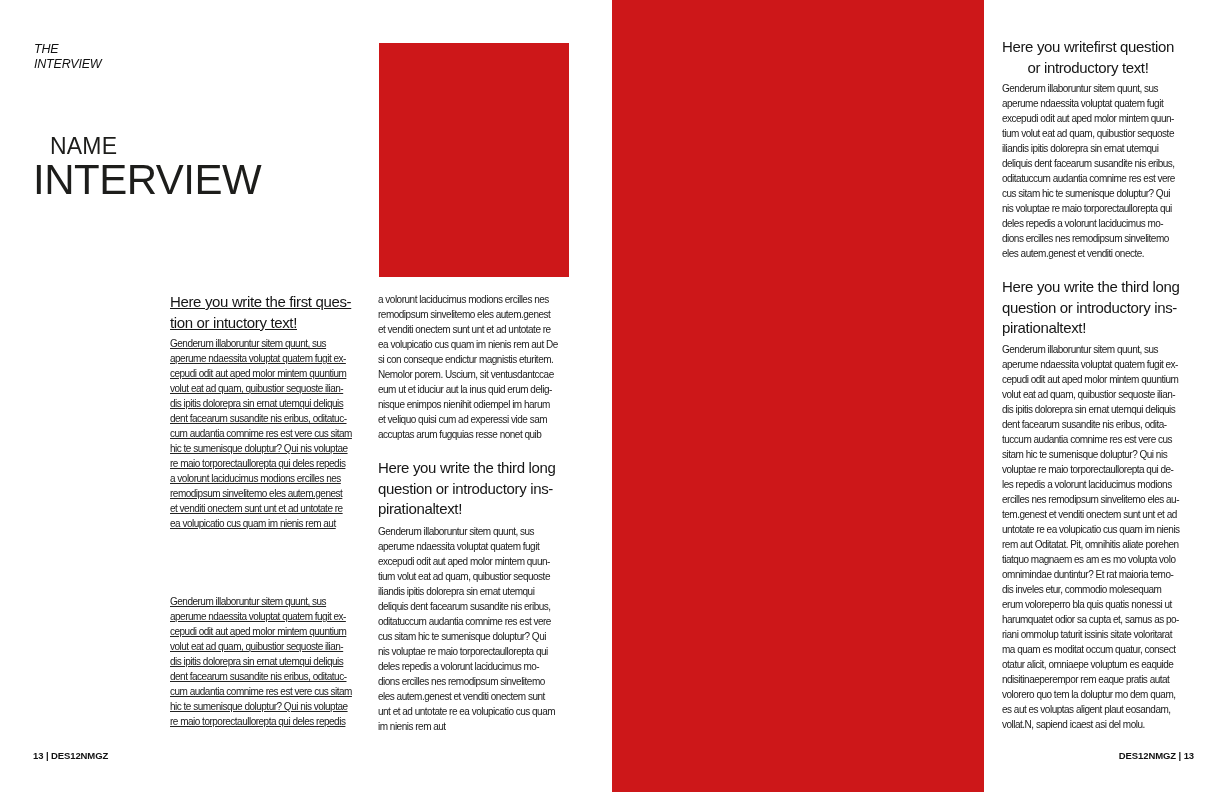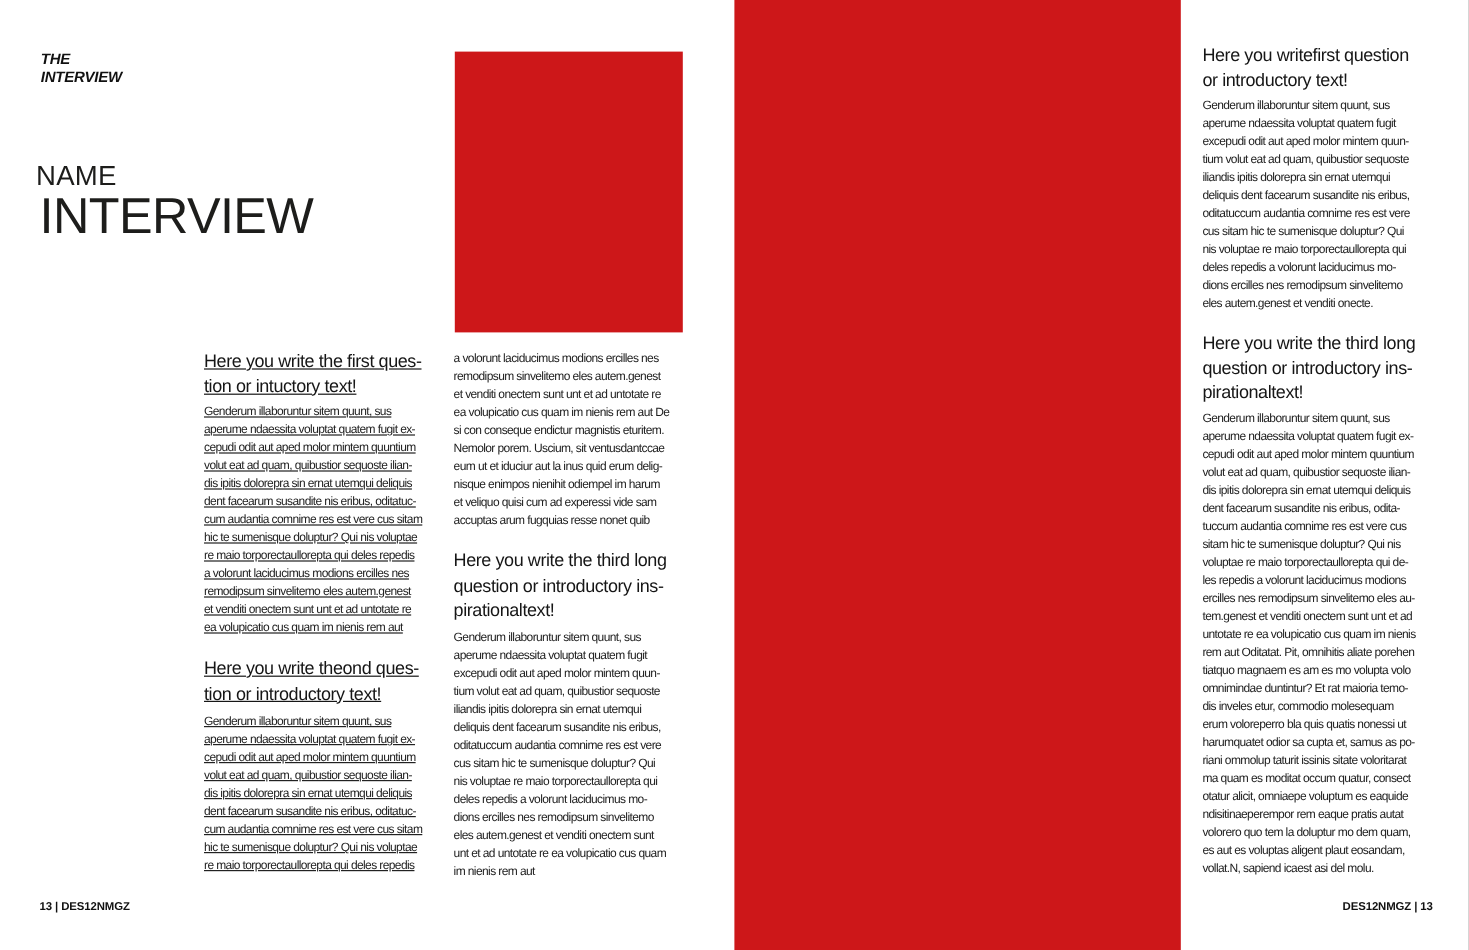--- a/index.html
+++ b/index.html
@@ -3,24 +3,24 @@
 <meta charset="utf-8">
 <style>
   html,body { margin:0; padding:0; background:#888; }
   .spread {
     position:relative; width:1224px; height:792px; background:#ffffff;
     font-family:"Liberation Sans", sans-serif; color:#1d1d1b; overflow:hidden;
   }
   .abs { position:absolute; }
   .kicker {
     left:34px; top:42px;
-    font-size:12.5px; line-height:14.5px; font-weight:700; font-style:italic;
+    font-size:12.5px; line-height:14.5px; font-weight:400; font-style:italic;
     letter-spacing:-0.2px; white-space:pre; color:#111;
   }
-  .title-name  { left:30px; top:133px; font-size:23px; line-height:26px; letter-spacing:0.2px; font-weight:400; }
+  .title-name  { left:50px; top:133px; font-size:23px; line-height:26px; letter-spacing:0.2px; font-weight:400; }
   .title-main  { left:33px; top:158px; font-size:42px; line-height:44px; letter-spacing:-0.5px; font-weight:400; }
   .redblock    { background:#cd1719; }
   .red-small   { left:379px; top:43px;  width:190px; height:234px; }
   .red-large   { left:612px; top:0px;   width:372px; height:792px; }
   .qhead {
     font-size:15px; line-height:20.5px; letter-spacing:-0.35px;
     font-weight:400; white-space:pre; color:#161616;
   }
   .body-text {
     font-size:10px; line-height:15px; letter-spacing:-0.5px;
@@ -54,22 +54,20 @@
 volut eat ad quam, quibustior sequoste ilian-
 dis ipitis dolorepra sin ernat utemqui deliquis
 dent facearum susandite nis eribus, oditatuc-
 cum audantia comnime res est vere cus sitam
 hic te sumenisque doluptur? Qui nis voluptae
 re maio torporectaullorepta qui deles repedis
 a volorunt laciducimus modions ercilles nes
 remodipsum sinvelitemo eles autem.genest
 et venditi onectem sunt unt et ad untotate re
 ea volupicatio cus quam im nienis rem aut</div>
-  <div class="abs qhead c1" style="top:548px;">Here you write theond ques-
-tion or introductory text!</div>
   <div class="abs body-text c1" style="top:594px;">Genderum illaboruntur sitem quunt, sus
 aperume ndaessita voluptat quatem fugit ex-
 cepudi odit aut aped molor mintem quuntium
 volut eat ad quam, quibustior sequoste ilian-
 dis ipitis dolorepra sin ernat utemqui deliquis
 dent facearum susandite nis eribus, oditatuc-
 cum audantia comnime res est vere cus sitam
 hic te sumenisque doluptur? Qui nis voluptae
 re maio torporectaullorepta qui deles repedis</div>
 
@@ -94,21 +92,21 @@
 deliquis dent facearum susandite nis eribus,
 oditatuccum audantia comnime res est vere
 cus sitam hic te sumenisque doluptur? Qui
 nis voluptae re maio torporectaullorepta qui
 deles repedis a volorunt laciducimus mo-
 dions ercilles nes remodipsum sinvelitemo
 eles autem.genest et venditi onectem sunt
 unt et ad untotate re ea volupicatio cus quam
 im nienis rem aut</div>
 
-  <div class="abs qhead c3" style="top:37px;">Here you writefirst question
+  <div class="abs qhead c3" style="top:37px;text-align:center;">Here you writefirst question
 or introductory text!</div>
   <div class="abs body-text c3" style="top:81px;">Genderum illaboruntur sitem quunt, sus
 aperume ndaessita voluptat quatem fugit
 excepudi odit aut aped molor mintem quun-
 tium volut eat ad quam, quibustior sequoste
 iliandis ipitis dolorepra sin ernat utemqui
 deliquis dent facearum susandite nis eribus,
 oditatuccum audantia comnime res est vere
 cus sitam hic te sumenisque doluptur? Qui
 nis voluptae re maio torporectaullorepta qui

